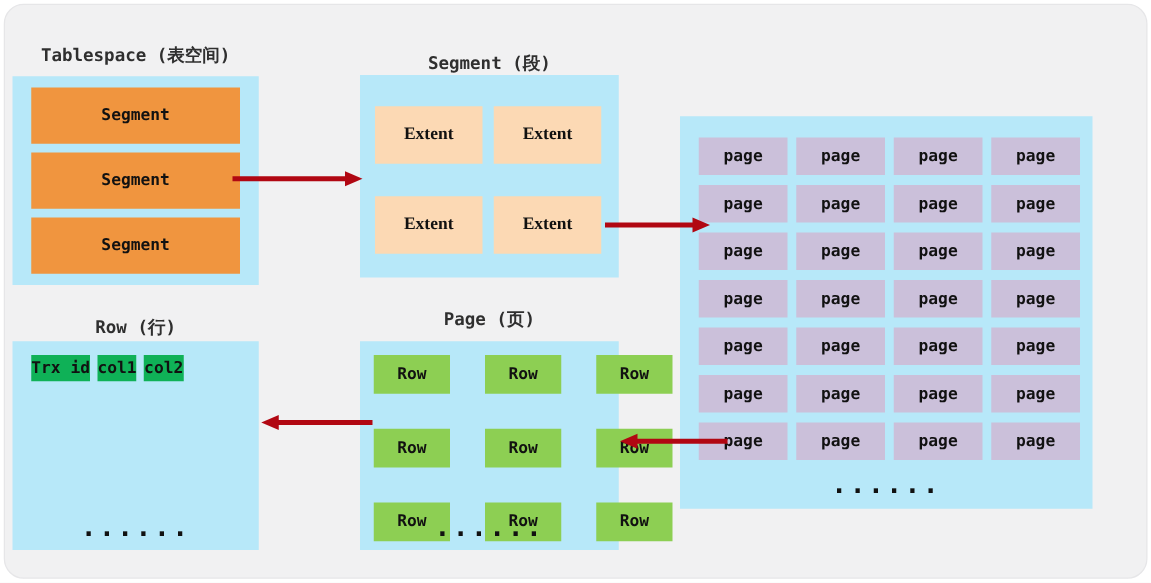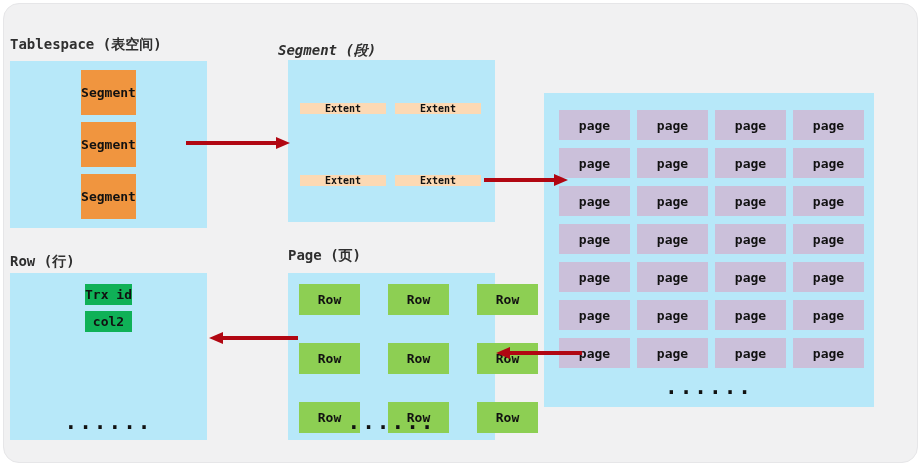--- a/index.html
+++ b/index.html
@@ -2,47 +2,47 @@
 <html style="--panel-bg: #f1f1f2; --container-blue: #b7e8f9; --segment-orange: #f0953f; --extent-peach: #fcd9b4; --page-purple: #cbc0da; --row-green: #8dcf53; --field-green: #0fb157; --arrow-red: #b10712; --title-text: #2f2f2f; --cell-text: #111111;"><head>
 <meta charset="utf-8">
 <style>
   html,body{margin:0;padding:0;background:#ffffff;}
   body{width:921px;height:466px;position:relative;overflow:hidden;
        font-family:"DejaVu Sans Mono","DejaVu Sans",monospace;}
   .canvas{position:absolute;inset:0;}
   .panel{position:absolute;left:3px;top:3px;right:3px;bottom:3px;
          background:var(--panel-bg,#f1f1f2);border:1px solid #e6e6e8;border-radius:16px;}
 
-  .title{position:absolute;text-align:left;font-weight:bold;font-size:14px;
+  .title{position:absolute;text-align:center;font-weight:bold;font-size:14px;
          color:var(--title-text,#2f2f2f);letter-spacing:0px;white-space:nowrap;}
   .t-tablespace{left:10px;top:36px;width:197px;}
-  .t-segment{left:278px;top:42px;width:207px;font-style:italic;}
+  .t-segment{left:288px;top:42px;width:207px;}
   .t-extent{left:567px;top:73px;width:330px;}
   .t-page{left:288px;top:247px;width:207px;}
   .t-row{left:10px;top:253px;width:197px;}
 
-  .container{position:absolute;background:var(--container-blue,#b7e8f9);box-sizing:border-box;align-items:center;}
+  .container{position:absolute;background:var(--container-blue,#b7e8f9);box-sizing:border-box;}
   .c-tablespace{left:10px;top:61px;width:197px;height:167px;
                 display:flex;flex-direction:column;justify-content:space-between;padding:9px 15px;}
   .c-segment{left:288px;top:60px;width:207px;height:162px;
              display:grid;grid-template-columns:repeat(2,86px);grid-auto-rows:46px;
              column-gap:9px;row-gap:26px;padding:25px 12px 19px 12px;}
   .c-extent{left:544px;top:93px;width:330px;height:314px;}
   .g-extent{display:grid;grid-template-columns:repeat(4,71px);grid-auto-rows:30px;
             column-gap:7px;row-gap:8px;padding:17px 9px 0 15px;}
   .c-page{left:288px;top:273px;width:207px;height:167px;}
   .g-page{display:grid;grid-template-columns:repeat(3,61px);grid-auto-rows:31px;
           column-gap:4px;row-gap:10px;padding:11px 0 0 11px;gap:28px;}
   .c-row{left:10px;top:273px;width:197px;height:167px;
          display:flex;flex-direction:column;gap:6px;padding:11px 15px 0 15px;}
 
   .cell{display:flex;align-items:center;justify-content:center;
         font-weight:bold;color:var(--cell-text,#111111);white-space:nowrap;}
   .seg-box{height:45px;background:var(--segment-orange,#f0953f);font-size:13px;}
-  .ext-box{background:var(--extent-peach,#fcd9b4);font-size:10px;}
+  .ext-box{background:var(--extent-peach,#fcd9b4);font-size:14px;font-family:Liberation Serif, serif;}
   .page-cell{background:var(--page-purple,#cbc0da);font-size:13px;}
   .row-cell{background:var(--row-green,#8dcf53);font-size:13px;}
   .row-field{height:21px;flex:0 0 21px;background:var(--field-green,#0fb157);font-size:13px;}
 
   .dots{position:absolute;left:0;right:0;bottom:6px;text-align:center;
         font-weight:bold;font-size:21px;letter-spacing:2px;color:#111;line-height:24px;}
   .c-extent .dots{bottom:8px;}
 
   .arrow{position:absolute;height:12px;}
   .arrow .line{position:absolute;top:4px;height:4px;background:var(--arrow-red,#b10712);}
@@ -129,23 +129,24 @@
         <div class="cell row-cell">Row</div>
         <div class="cell row-cell">Row</div>
         <div class="cell row-cell">Row</div>
         <div class="cell row-cell">Row</div>
       </div>
     <div class="dots">......</div>
   </div>
 
   <div class="title t-row">Row (行)</div>
   <div class="container c-row">
-    <div style="display:flex;flex-direction:column;gap:6px;">
+    <div style="display:flex;flex-direction:row;gap:6px;">
 
     <div class="cell row-field">Trx id</div>
+        <div class="cell row-field">col1</div>
         <div class="cell row-field">col2</div>
       </div>
     <div class="dots">......</div>
   </div>
 
   <div class="arrow right a1">
     <div class="line"></div>
     <div class="head"></div>
   </div>
   <div class="arrow right a2">

